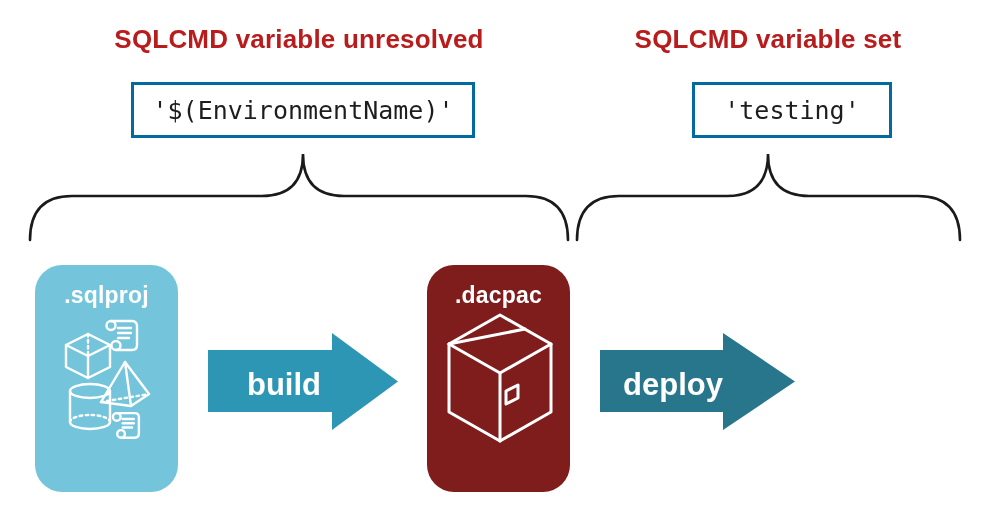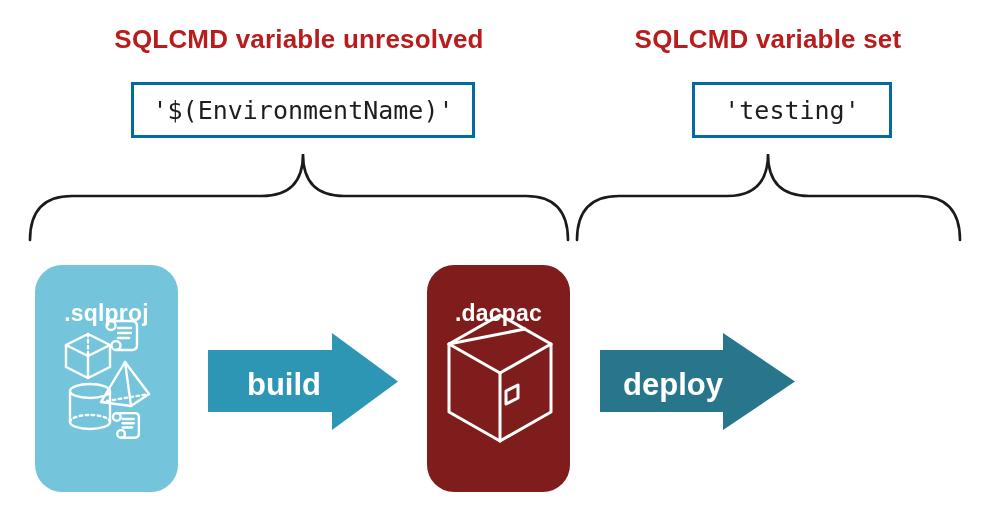--- a/index.html
+++ b/index.html
@@ -32,21 +32,21 @@
   
   .braces { position:absolute; left:0; top:0; pointer-events:none; }
   .braces path { fill:none; stroke:#1a1a1a; stroke-width:2.6; stroke-linecap:round; }
 
   
   .card { position:absolute; top:265px; height:227px; border-radius:27px; }
   .card-sqlproj  { left:35px;  width:143px; background:#74c5db; }
   .card-dacpac   { left:427px; width:143px; background:#7f1d1d; }
   .card-database { left:818px; width:146px; background:#206c80; }
   .card-title {
-    position:relative; z-index:2; padding-top:35px; text-align:center;
+    position:relative; z-index:2; padding-top:17px; text-align:center;
     font-size:23px; font-weight:bold; color:#ffffff; letter-spacing:0.2px;
   }
   .card-icon { position:absolute; left:0; top:0; z-index:1; }
   .card-icon * { vector-effect:non-scaling-stroke; }
 
   
   .arrow-svg { position:absolute; top:333px; }
   .arrow-build-svg  { left:208px; }
   .arrow-deploy-svg { left:600px; }
   .arrow-label {

